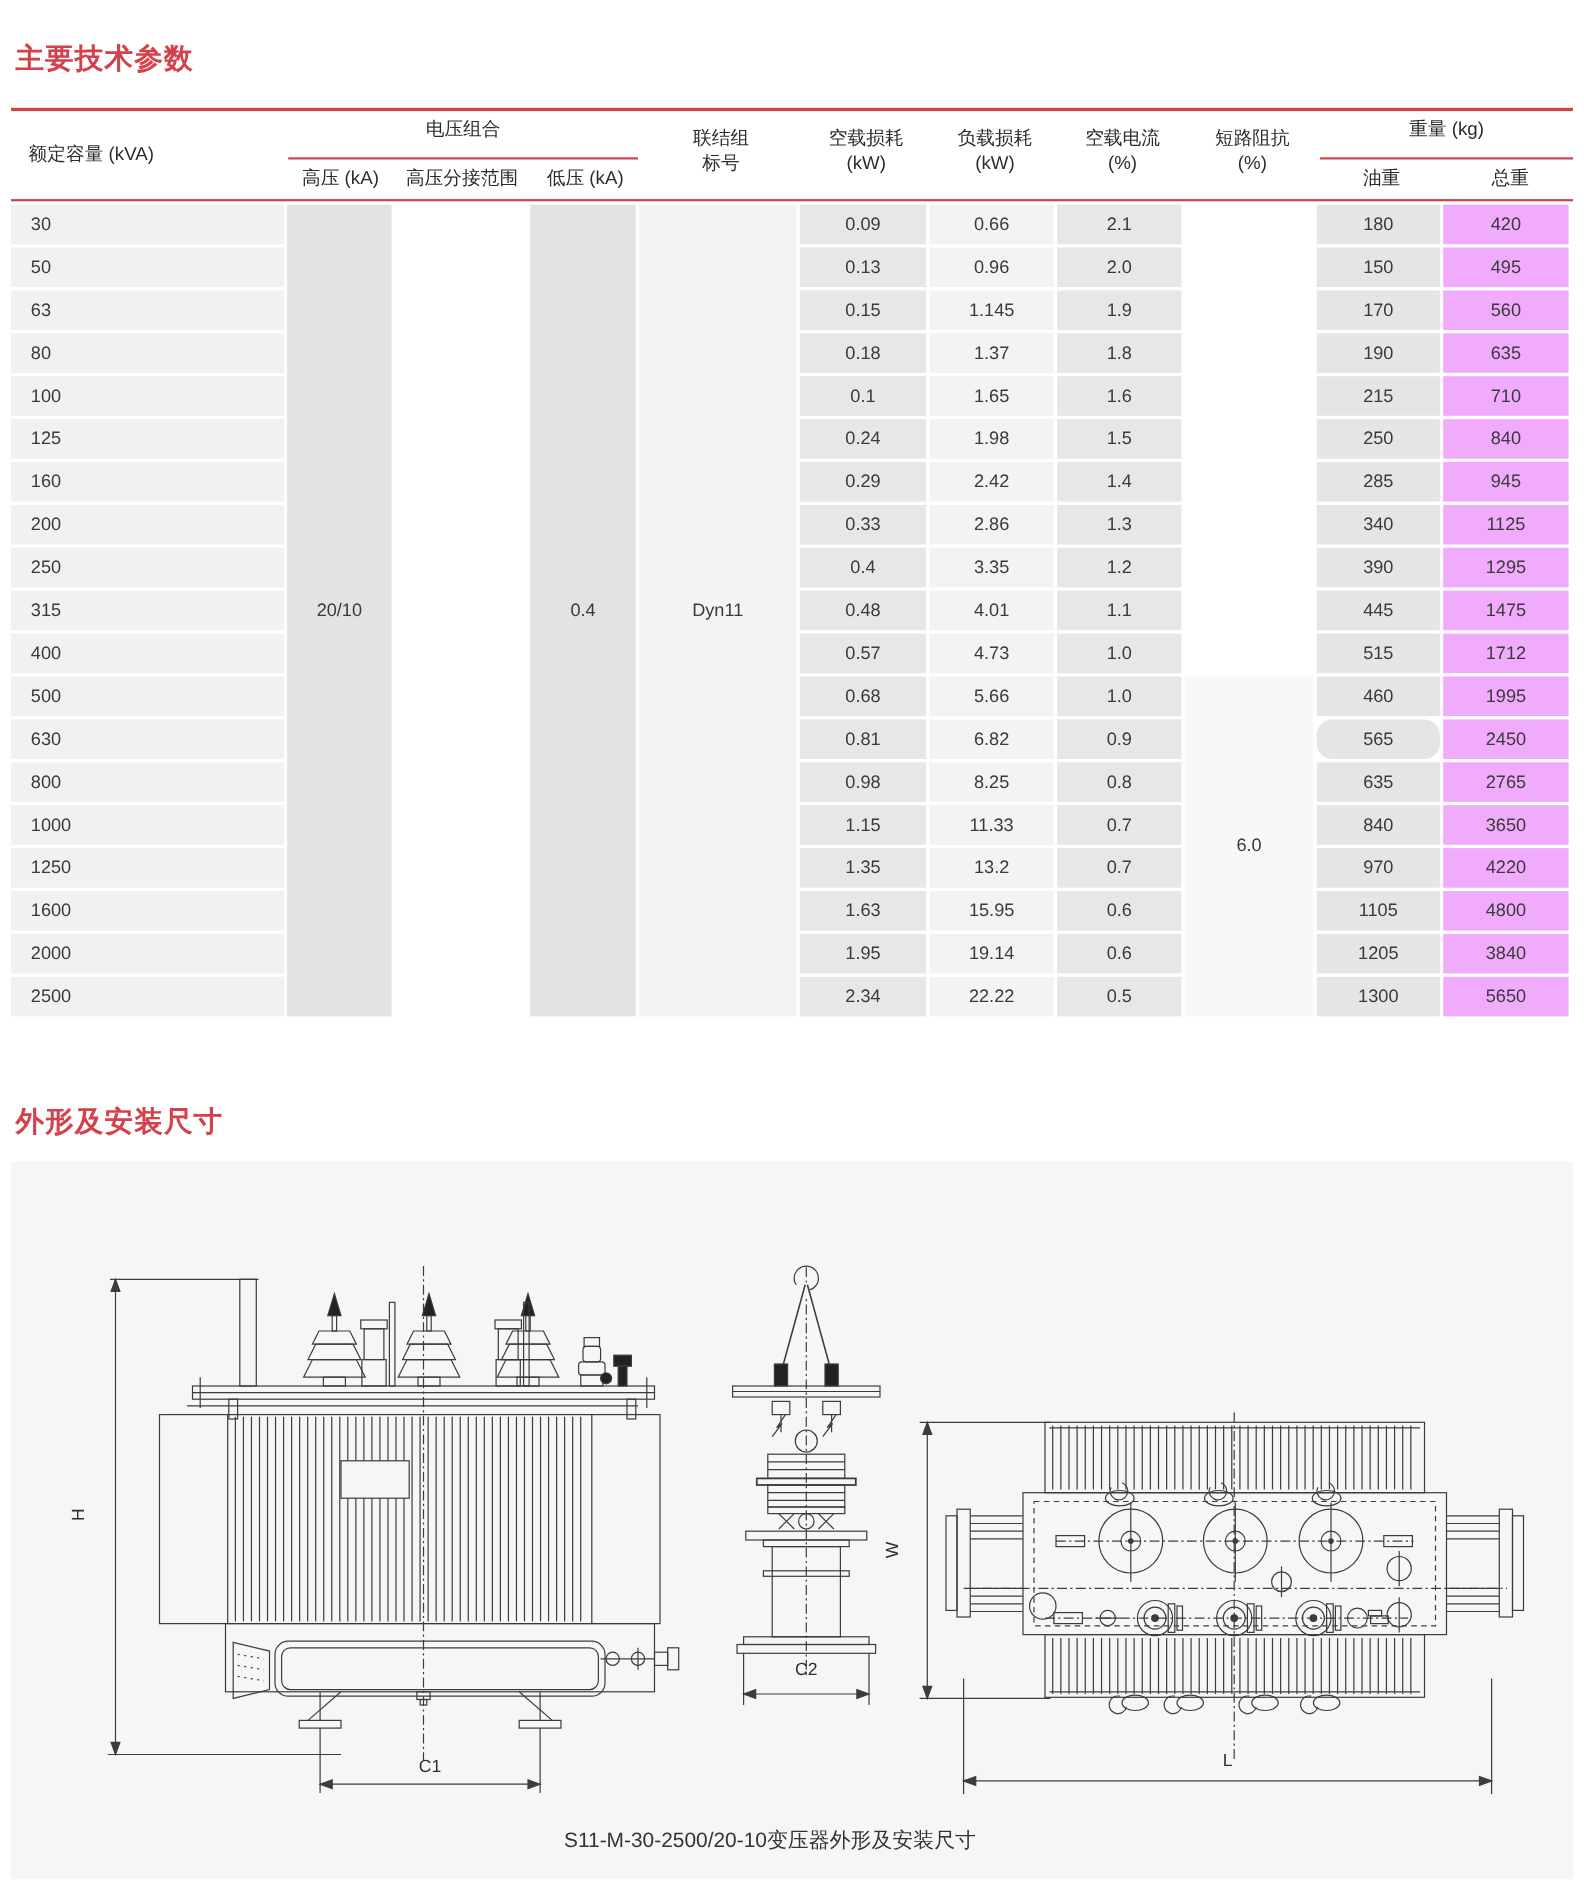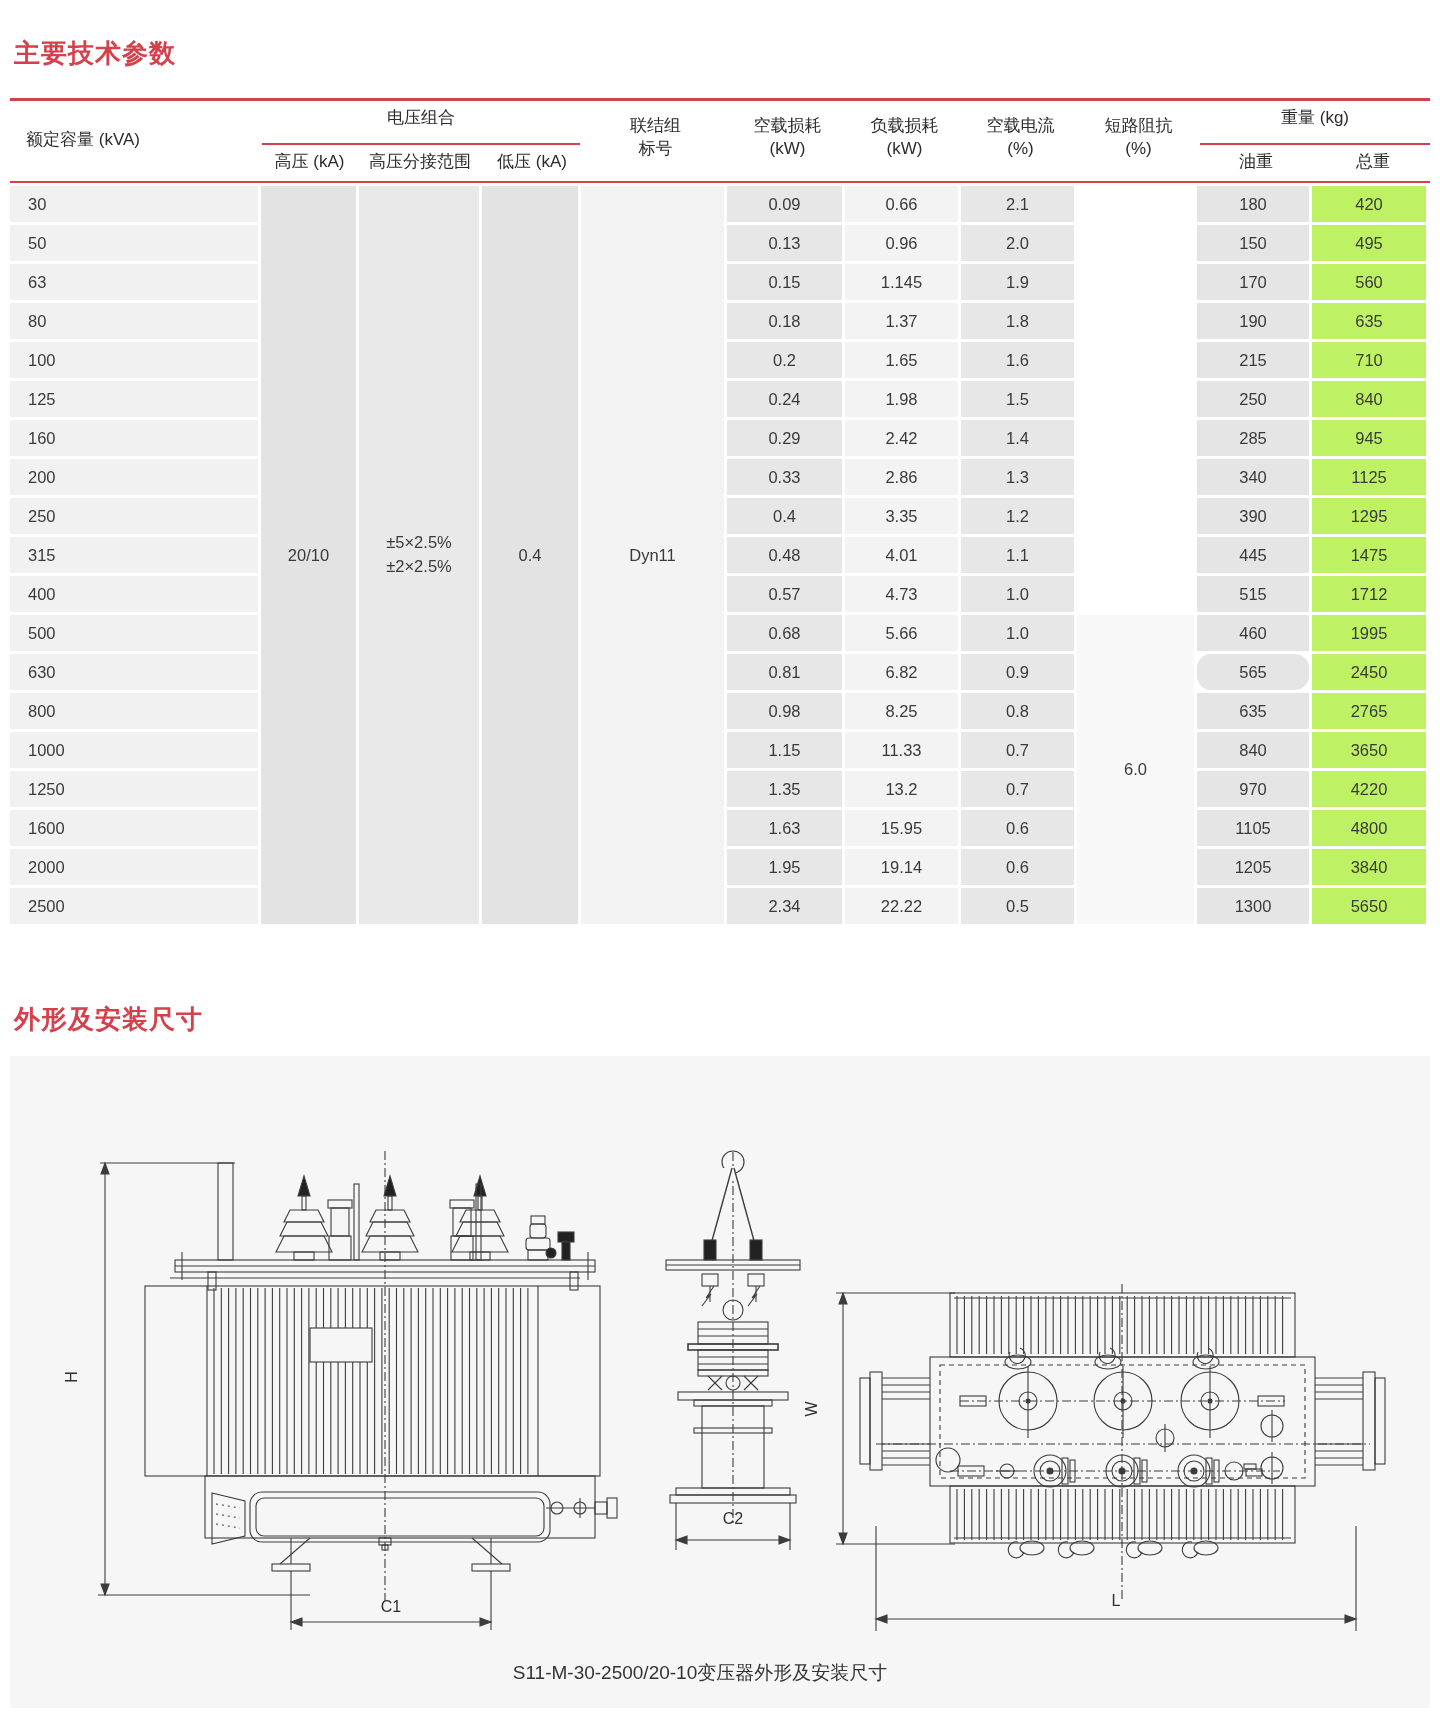--- a/index.html
+++ b/index.html
@@ -42,21 +42,21 @@
   .c1{background:#f1f1f1;}
   .c2{background:#e3e3e3;}
   .c3{background:#e9e9e9;line-height:1.45;}
   .c4{background:#e3e3e3;}
   .c5{background:#f3f3f3;}
   .c6{background:#e7e7e7;}
   .c7{background:#f3f3f3;}
   .c8{background:#e7e7e7;}
   .c9{background:#f8f8f8;}
   .c10{background:#e5e5e5;}
-  .c11{background:#bef264;}
+  .c11{background:#f0abfc;}
 
   
   .panel{position:absolute;left:10px;top:1056px;width:1420px;height:652px;background:#f6f6f6;}
   .panel svg{position:absolute;left:0;top:0;}
   .dim-label{position:absolute;font-size:16px;color:#2f2f2f;text-align:center;width:60px;}
   #lbl-h{left:42px;top:1368px;transform:rotate(-90deg);}
   #lbl-c1{left:361px;top:1598px;}
   #lbl-c2{left:703px;top:1510px;}
   #lbl-w{left:782px;top:1400px;transform:rotate(-90deg);}
   #lbl-l{left:1086px;top:1592px;}
@@ -115,21 +115,21 @@
       <div class="cell c8" style="grid-area: 3 / 8;">1.9</div>
       <div class="cell c10" style="grid-area: 3 / 10;">170</div>
       <div class="cell c11" style="grid-area: 3 / 11;">560</div>
       <div class="cell c1 cap" style="grid-area: 4 / 1;">80</div>
       <div class="cell c6" style="grid-area: 4 / 6;">0.18</div>
       <div class="cell c7" style="grid-area: 4 / 7;">1.37</div>
       <div class="cell c8" style="grid-area: 4 / 8;">1.8</div>
       <div class="cell c10" style="grid-area: 4 / 10;">190</div>
       <div class="cell c11" style="grid-area: 4 / 11;">635</div>
       <div class="cell c1 cap" style="grid-area: 5 / 1;">100</div>
-      <div class="cell c6" style="grid-area: 5 / 6;">0.2</div>
+      <div class="cell c6" style="grid-area: 5 / 6;">0.1</div>
       <div class="cell c7" style="grid-area: 5 / 7;">1.65</div>
       <div class="cell c8" style="grid-area: 5 / 8;">1.6</div>
       <div class="cell c10" style="grid-area: 5 / 10;">215</div>
       <div class="cell c11" style="grid-area: 5 / 11;">710</div>
       <div class="cell c1 cap" style="grid-area: 6 / 1;">125</div>
       <div class="cell c6" style="grid-area: 6 / 6;">0.24</div>
       <div class="cell c7" style="grid-area: 6 / 7;">1.98</div>
       <div class="cell c8" style="grid-area: 6 / 8;">1.5</div>
       <div class="cell c10" style="grid-area: 6 / 10;">250</div>
       <div class="cell c11" style="grid-area: 6 / 11;">840</div>
@@ -205,26 +205,20 @@
       <div class="cell c8" style="grid-area: 18 / 8;">0.6</div>
       <div class="cell c10" style="grid-area: 18 / 10;">1205</div>
       <div class="cell c11" style="grid-area: 18 / 11;">3840</div>
       <div class="cell c1 cap" style="grid-area: 19 / 1;">2500</div>
       <div class="cell c6" style="grid-area: 19 / 6;">2.34</div>
       <div class="cell c7" style="grid-area: 19 / 7;">22.22</div>
       <div class="cell c8" style="grid-area: 19 / 8;">0.5</div>
       <div class="cell c10" style="grid-area: 19 / 10;">1300</div>
       <div class="cell c11" style="grid-area: 19 / 11;">5650</div>
       <div class="cell c2" style="grid-area: 1 / 2 / 20;">20/10</div>
-      <div class="cell c3" style="grid-area: 1 / 3 / 20;">
-        <div style="text-align: center;">
-          <div>±5×2.5%</div>
-          <div>±2×2.5%</div>
-        </div>
-      </div>
       <div class="cell c4" style="grid-area: 1 / 4 / 20;">0.4</div>
       <div class="cell c5" style="grid-area: 1 / 5 / 20;">Dyn11</div>
       <div class="cell c9" style="grid-area: 12 / 9 / 20;">6.0</div>
     </div>
 
   <div class="sec-title" id="title2">外形及安装尺寸</div>
 
   <div class="panel">
     <svg width="1420" height="652" viewBox="0 0 1420 652" fill="none" stroke="#3c3c3c" stroke-width="1.1">
 

